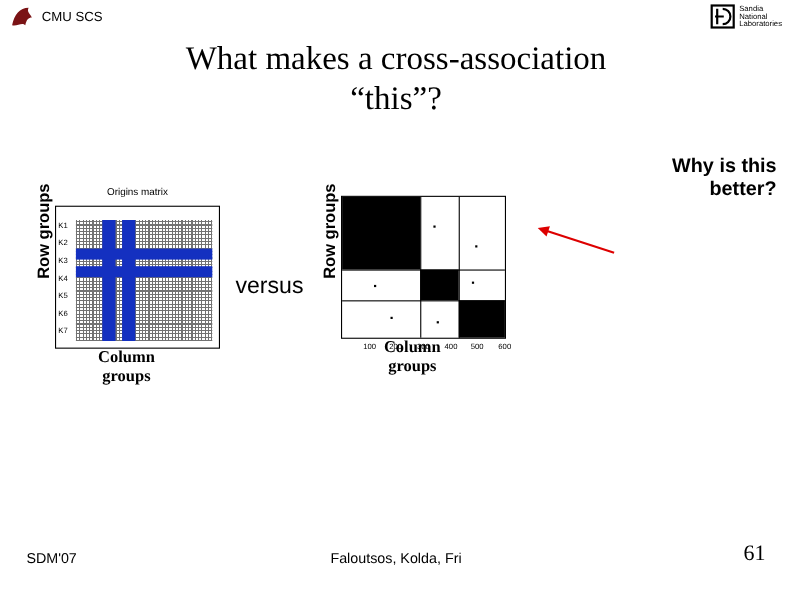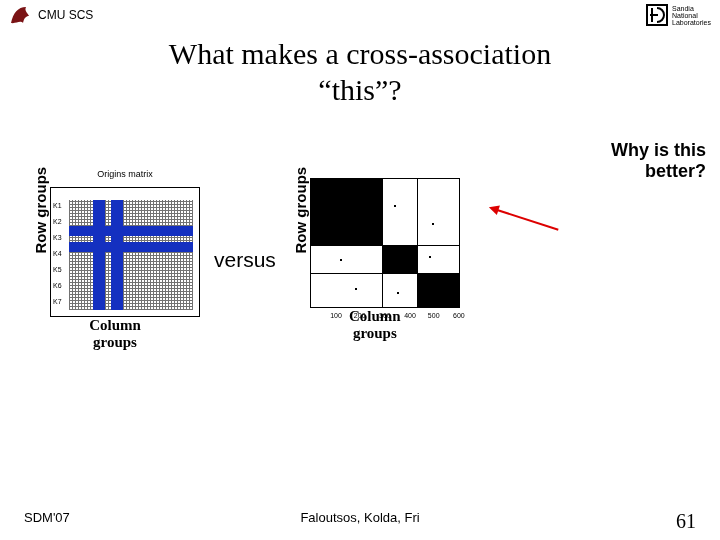--- a/index.html
+++ b/index.html
@@ -97,25 +97,25 @@
   .annotation {
     font-family: Verdana, Arial, sans-serif;
     font-size: 18px;
     font-weight: bold;
     color: #000;
     text-align: right;
     position: absolute;
   }
   .footer {
     position: absolute;
-    bottom: 7px;
+    bottom: 25px;
     left: 0;
     width: 100%;
     display: flex;
-    align-items: flex-start;
+    align-items: flex-end;
     padding: 0 24px;
     font-family: Arial, sans-serif;
     font-size: 13px;
   }
   .footer-center {
     position: absolute;
     left: 50%;
     transform: translateX(-50%);
   }
   .pagenum {

